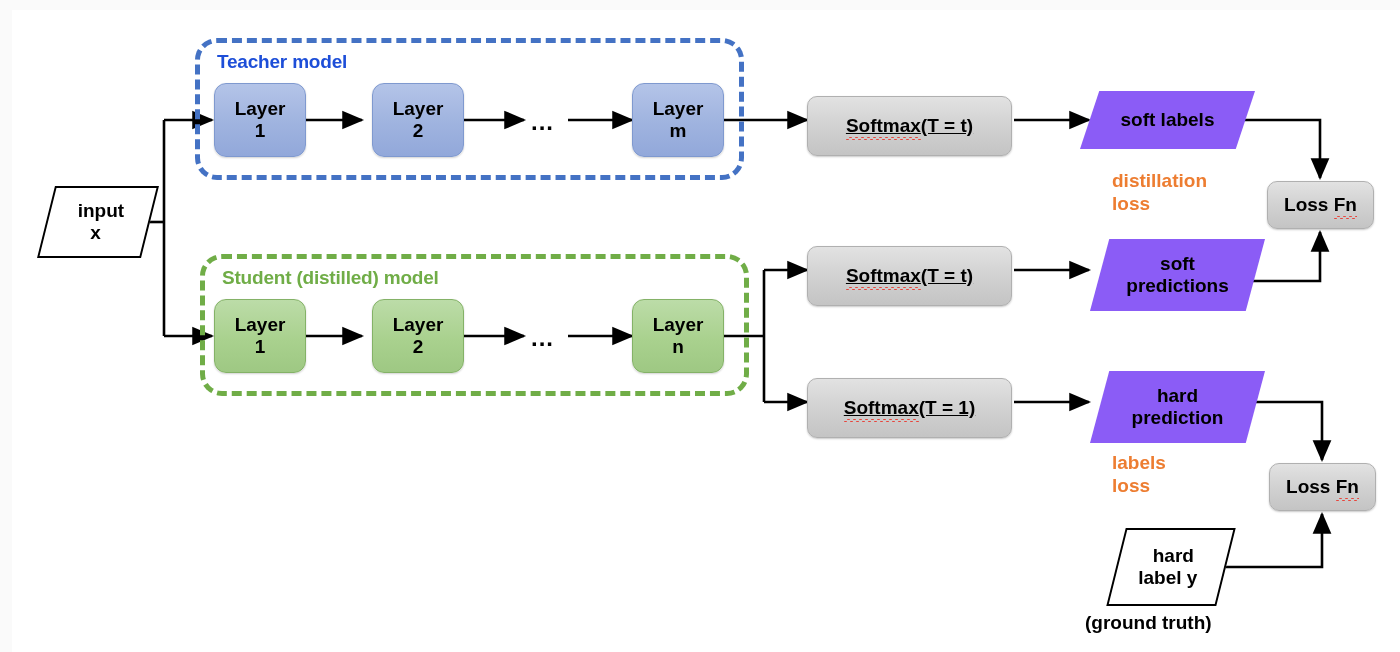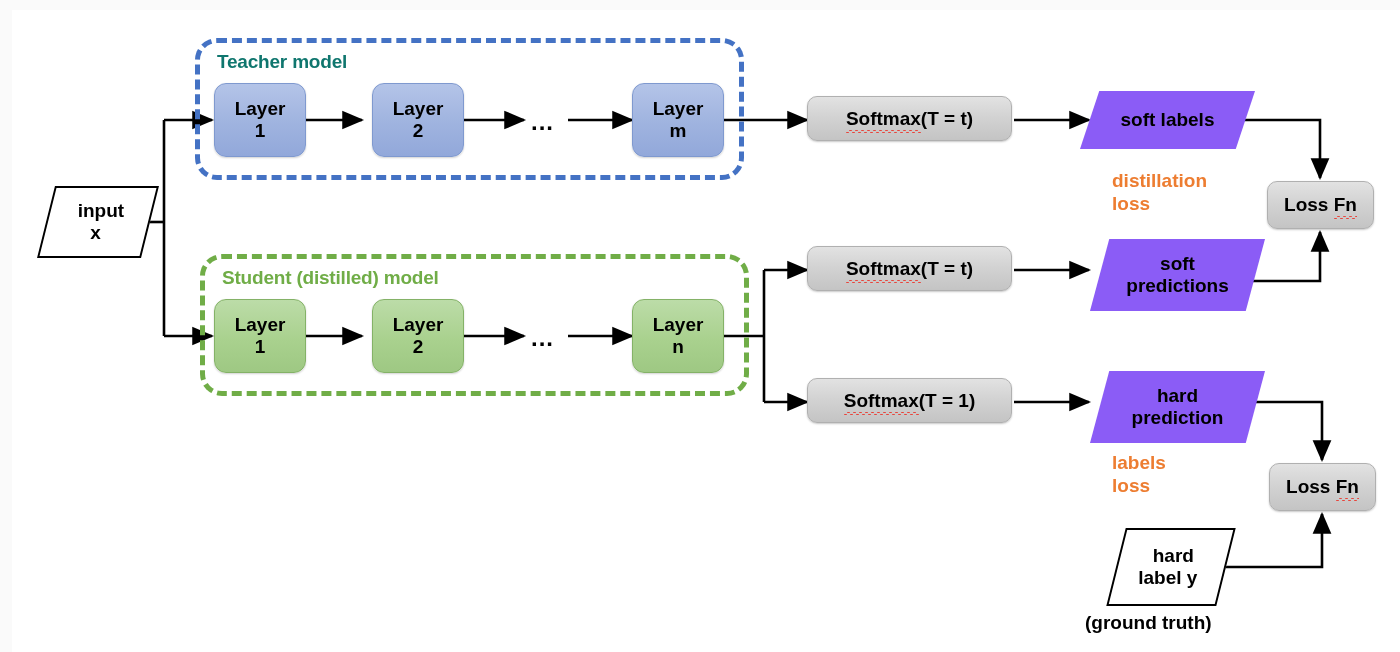--- a/index.html
+++ b/index.html
@@ -44,21 +44,21 @@
   .group-teacher { border-color: #4472c4; }
   .group-student { border-color: #70ad47; }
 
   .group-label {
     position: absolute;
     font-weight: bold;
     font-size: 19px;
     letter-spacing: -0.2px;
     white-space: nowrap;
   }
-  .label-teacher { color: #0f766e; }
+  .label-teacher { color: #1d4ed8; }
   .label-student { color: #70ad47; }
 
   
   .layer-box {
     position: absolute;
     width: 92px;
     height: 74px;
     border-radius: 12px;
     box-sizing: border-box;
     display: flex;
@@ -99,21 +99,21 @@
     background: linear-gradient(180deg, #e2e2e2 0%, #d3d3d3 45%, #c4c4c4 100%);
     border: 1px solid #b0b0b0;
     box-shadow: 0 1px 2px rgba(0,0,0,.22);
     display: flex;
     align-items: center;
     justify-content: center;
     font-weight: bold;
     color: #000;
     white-space: nowrap;
   }
-  .softmax-box { width: 205px; height: 45px; font-size: 19px; }
+  .softmax-box { width: 205px; height: 60px; font-size: 19px; text-decoration: underline; }
   .loss-box { width: 107px; height: 48px; font-size: 19px; }
 
   
   .squiggle {
     position: relative;
     display: inline-block;
   }
   .squiggle::after {
     content: "";
     position: absolute;

